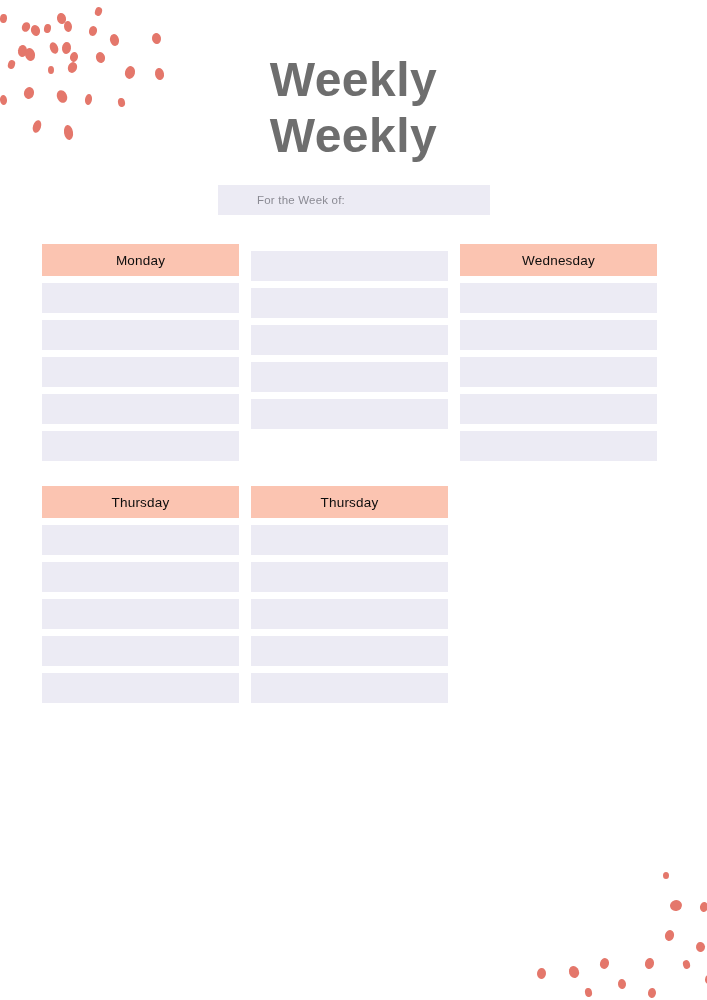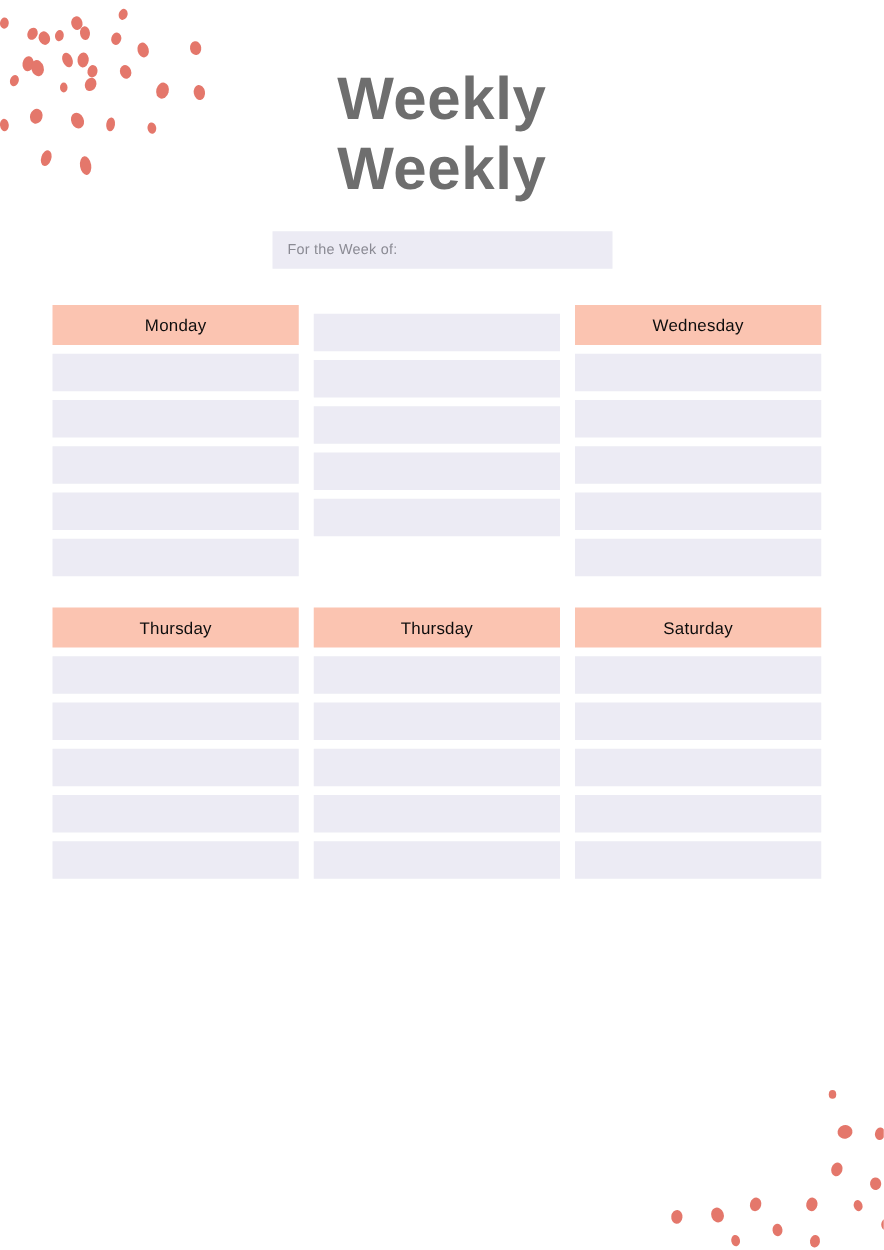--- a/index.html
+++ b/index.html
@@ -62,20 +62,21 @@
     background: #ecebf4;
     display: flex;
     align-items: center;
     z-index: 2;
   }
   .week-field-label {
     font-size: 11.5px;
     color: #8a8a93;
     padding-left: 12px;
     letter-spacing: 0.2px;
+    margin-left: 27px;
   }
 
   
   .planner {
     position: absolute;
     top: 244px;
     left: 42px;
     width: 623px;
     z-index: 2;
   }
@@ -243,29 +244,17 @@
             <span class="day-header-label" style="color: rgb(13, 13, 13);">Thursday</span>
           </div>
           <div class="slots">
             <div class="slot" style="background: rgb(236, 235, 244);"></div>
             <div class="slot" style="background: rgb(236, 235, 244);"></div>
             <div class="slot" style="background: rgb(236, 235, 244);"></div>
             <div class="slot" style="background: rgb(236, 235, 244);"></div>
             <div class="slot" style="background: rgb(236, 235, 244);"></div>
           </div>
         </div>
-        <div class="col">
-          <div class="day-header" style="background: rgb(251, 196, 177);">
-            <span class="day-header-label" style="color: rgb(13, 13, 13);">Saturday</span>
-          </div>
-          <div class="slots">
-            <div class="slot" style="background: rgb(236, 235, 244);"></div>
-            <div class="slot" style="background: rgb(236, 235, 244);"></div>
-            <div class="slot" style="background: rgb(236, 235, 244);"></div>
-            <div class="slot" style="background: rgb(236, 235, 244);"></div>
-            <div class="slot" style="background: rgb(236, 235, 244);"></div>
-          </div>
-        </div>
       </div>
       <div class="band-gap-lg"></div>
     </div>
 
 </div>
 
 </body></html>

